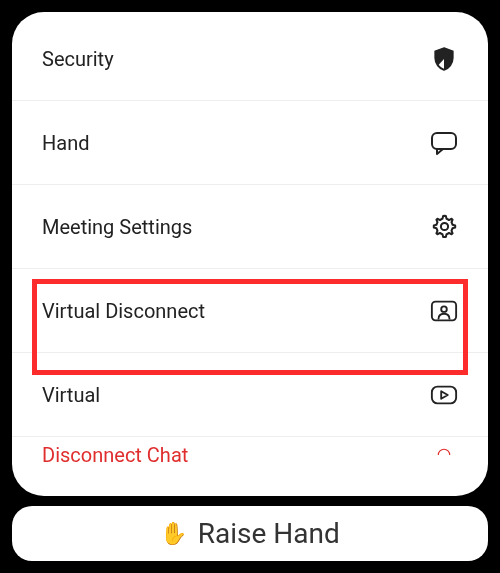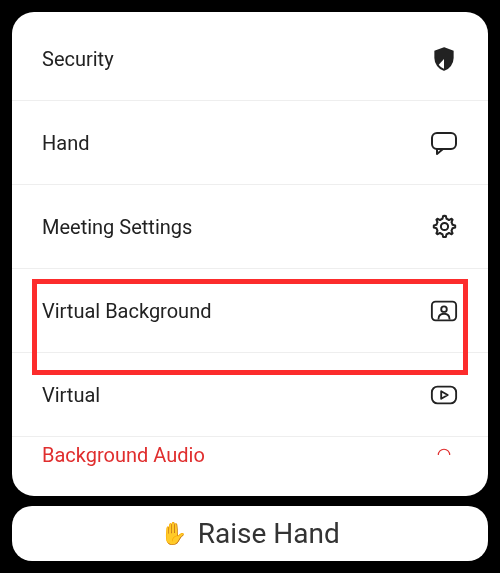--- a/index.html
+++ b/index.html
@@ -12,21 +12,21 @@
       font-family: -apple-system, BlinkMacSystemFont, 'Segoe UI', Roboto, Helvetica, Arial, sans-serif;
       width: 500px;
       height: 573px;
       overflow: hidden;
       display: flex;
       flex-direction: column;
       padding: 12px;
     }
     .sheet {
       background: #fff;
-      border-radius: 22px;
+      border-radius: 32px;
       flex: 1;
       display: flex;
       flex-direction: column;
       overflow: hidden;
       position: relative;
     }
     .menu-list {
       flex: 1;
       overflow: hidden;
       padding: 5px 0 0 0;
@@ -139,42 +139,42 @@
       <span class="menu-label">Meeting Settings</span>
       <span class="menu-icon">
         <svg width="27" height="27" viewBox="0 0 24 24" fill="none">
           <circle cx="12" cy="12" r="3.2" stroke="#222" stroke-width="1.8" fill="none"></circle>
           <path d="M12 2.5 L13.2 2.7 L13.8 5.2 C14.6 5.4 15.3 5.8 16 6.3 L18.3 5.1 L19.2 5.9 L18.2 8.3 C18.6 9 18.9 9.7 19.1 10.5 L21.5 11.1 L21.5 12.9 L19.1 13.5 C18.9 14.3 18.6 15 18.2 15.7 L19.2 18.1 L18.3 18.9 L16 17.7 C15.3 18.2 14.6 18.6 13.8 18.8 L13.2 21.3 L10.8 21.3 L10.2 18.8 C9.4 18.6 8.7 18.2 8 17.7 L5.7 18.9 L4.8 18.1 L5.8 15.7 C5.4 15 5.1 14.3 4.9 13.5 L2.5 12.9 L2.5 11.1 L4.9 10.5 C5.1 9.7 5.4 9 5.8 8.3 L4.8 5.9 L5.7 5.1 L8 6.3 C8.7 5.8 9.4 5.4 10.2 5.2 L10.8 2.7 Z" stroke="#222" stroke-width="1.8" fill="none" stroke-linejoin="round"></path>
         </svg>
       </span>
     </div>
 
     <div class="menu-item">
-      <span class="menu-label">Virtual Background</span>
+      <span class="menu-label">Virtual Disconnect</span>
       <span class="menu-icon">
         <svg width="30" height="24" viewBox="0 0 30 24" fill="none">
           <rect x="2" y="2" width="26" height="20" rx="4" stroke="#222" stroke-width="2" fill="none"></rect>
           <circle cx="15" cy="10" r="3" stroke="#222" stroke-width="2" fill="none"></circle>
           <path d="M9 21 C9 17 11.5 15 15 15 C18.5 15 21 17 21 21" stroke="#222" stroke-width="2" fill="none"></path>
         </svg>
       </span>
     </div>
 
     <div class="menu-item">
       <span class="menu-label">Virtual</span>
       <span class="menu-icon">
         <svg width="30" height="22" viewBox="0 0 30 22" fill="none">
           <rect x="2" y="2" width="26" height="18" rx="6" stroke="#222" stroke-width="2" fill="none"></rect>
           <path d="M12 7 L19 11 L12 15 Z" stroke="#222" stroke-width="2" fill="none" stroke-linejoin="round"></path>
         </svg>
       </span>
     </div>
 
     <div class="menu-item partial-item">
-      <span class="menu-label disconnect">Background Audio</span>
+      <span class="menu-label disconnect">Disconnect Chat</span>
       <span class="menu-icon">
         <svg width="28" height="16" viewBox="0 0 28 28" fill="none">
           <path d="M4 14 A10 10 0 0 1 24 14" stroke="#e02e2e" stroke-width="2" fill="none"></path>
         </svg>
       </span>
     </div>
 
   </div>
 
   <div class="highlight-box"></div>

